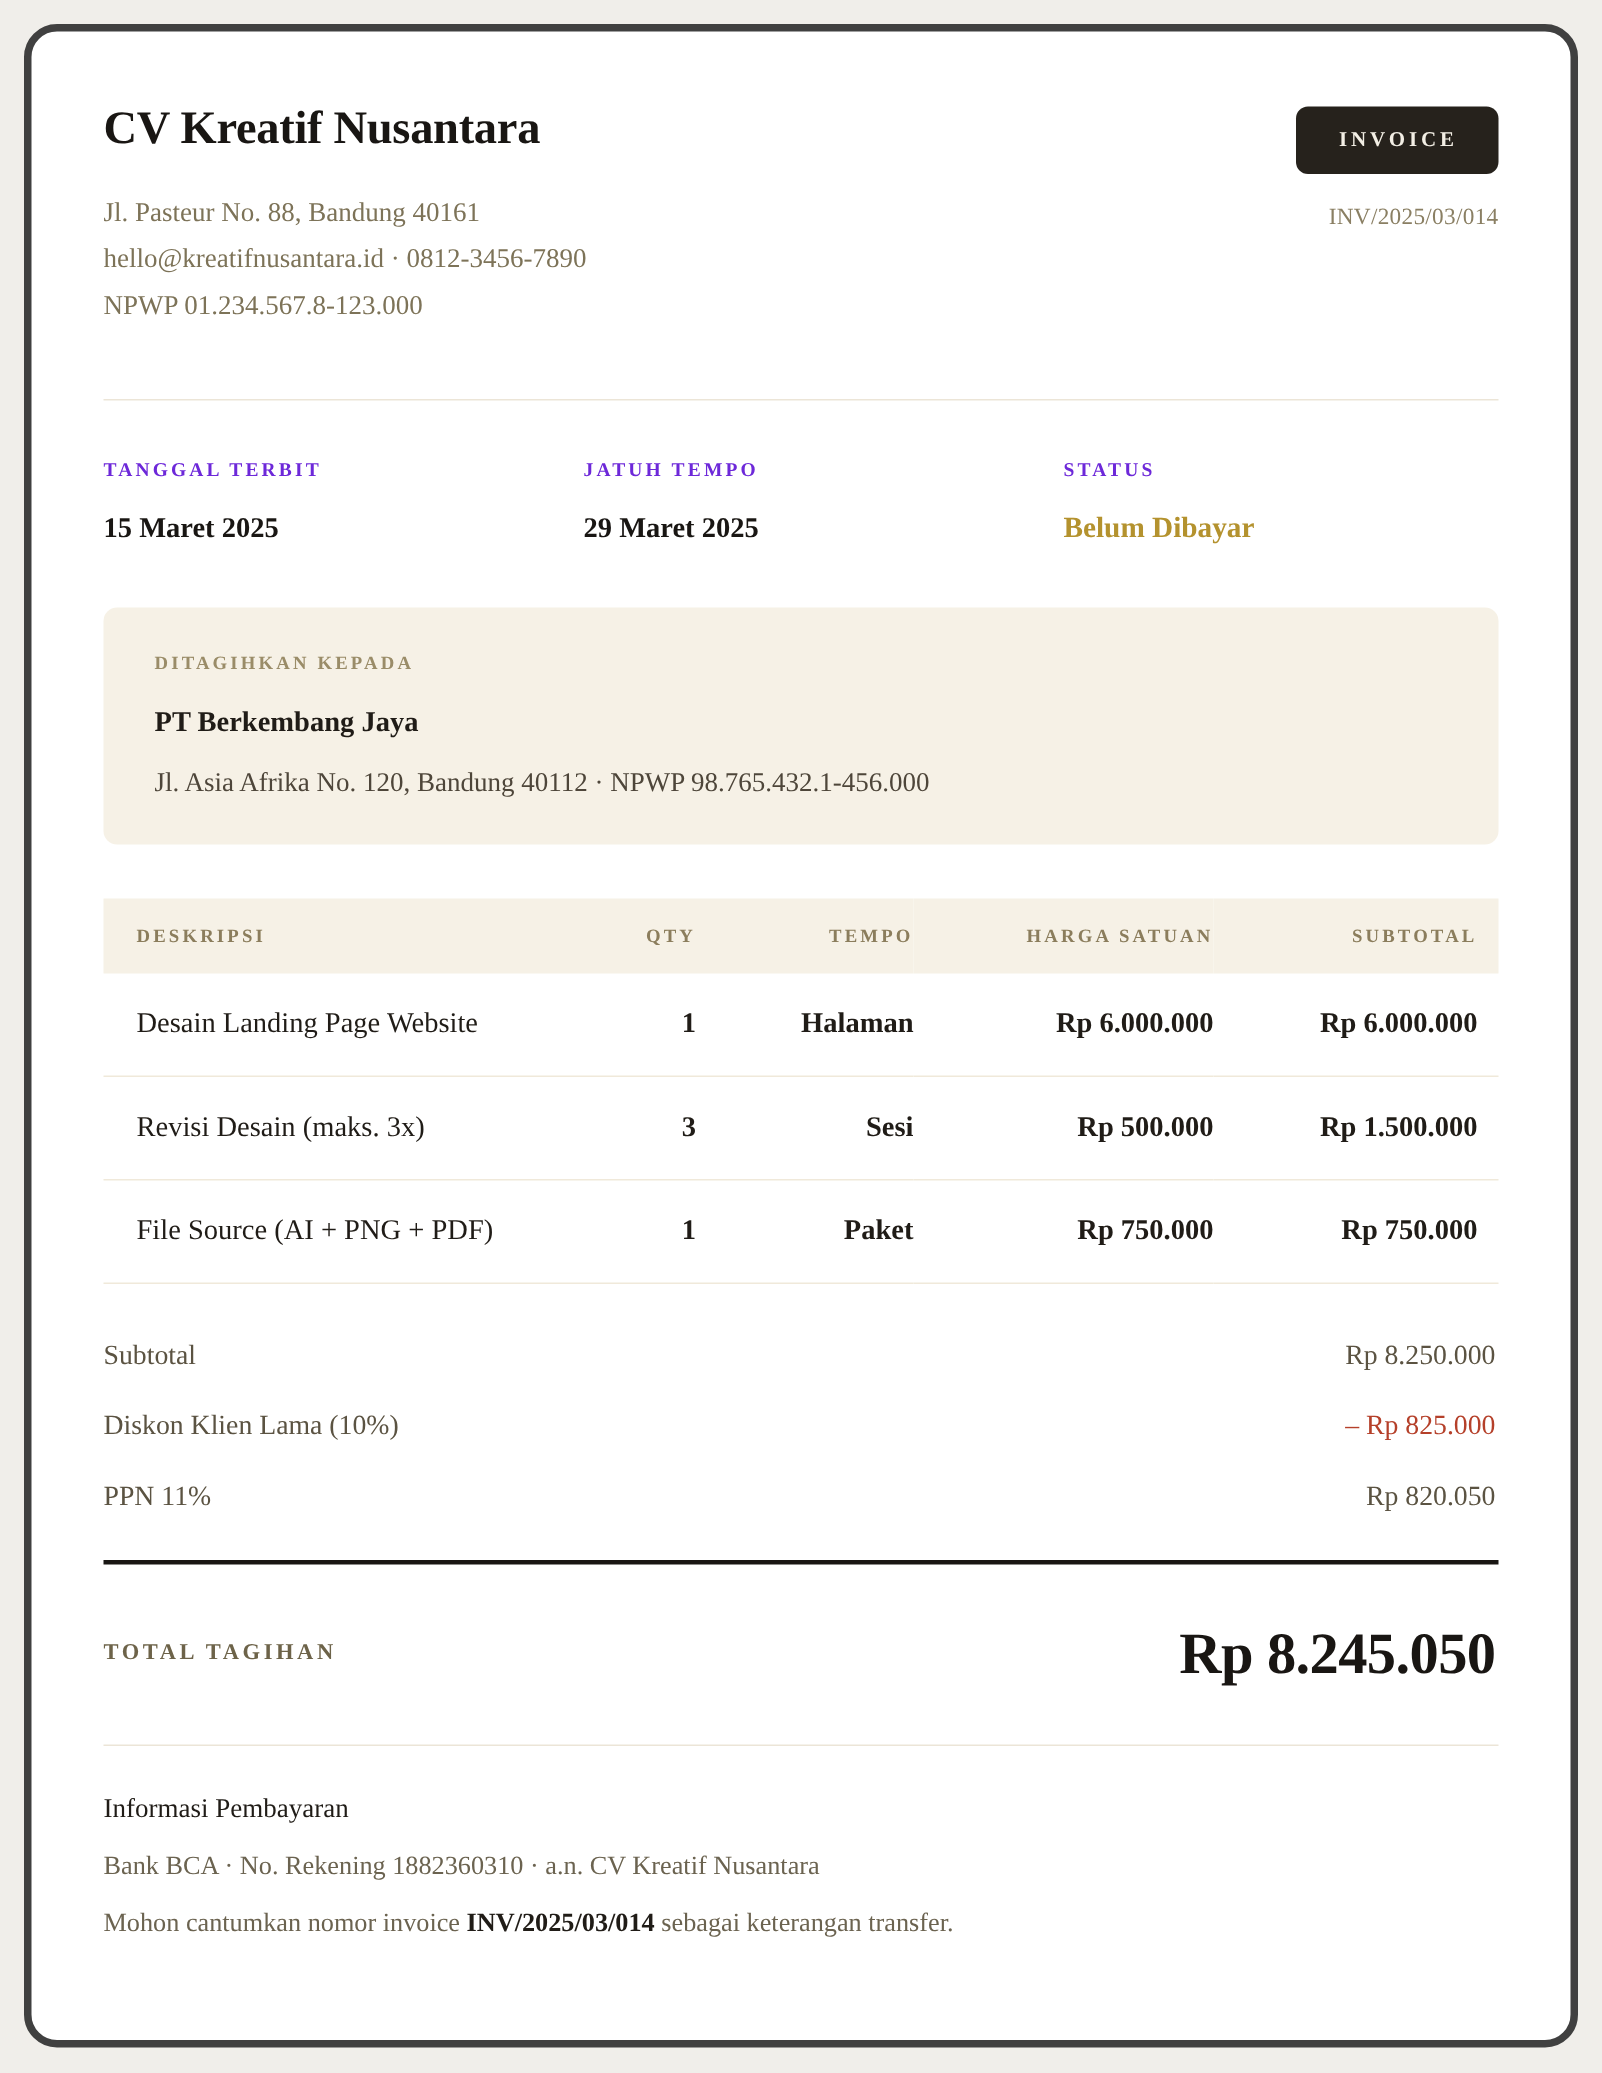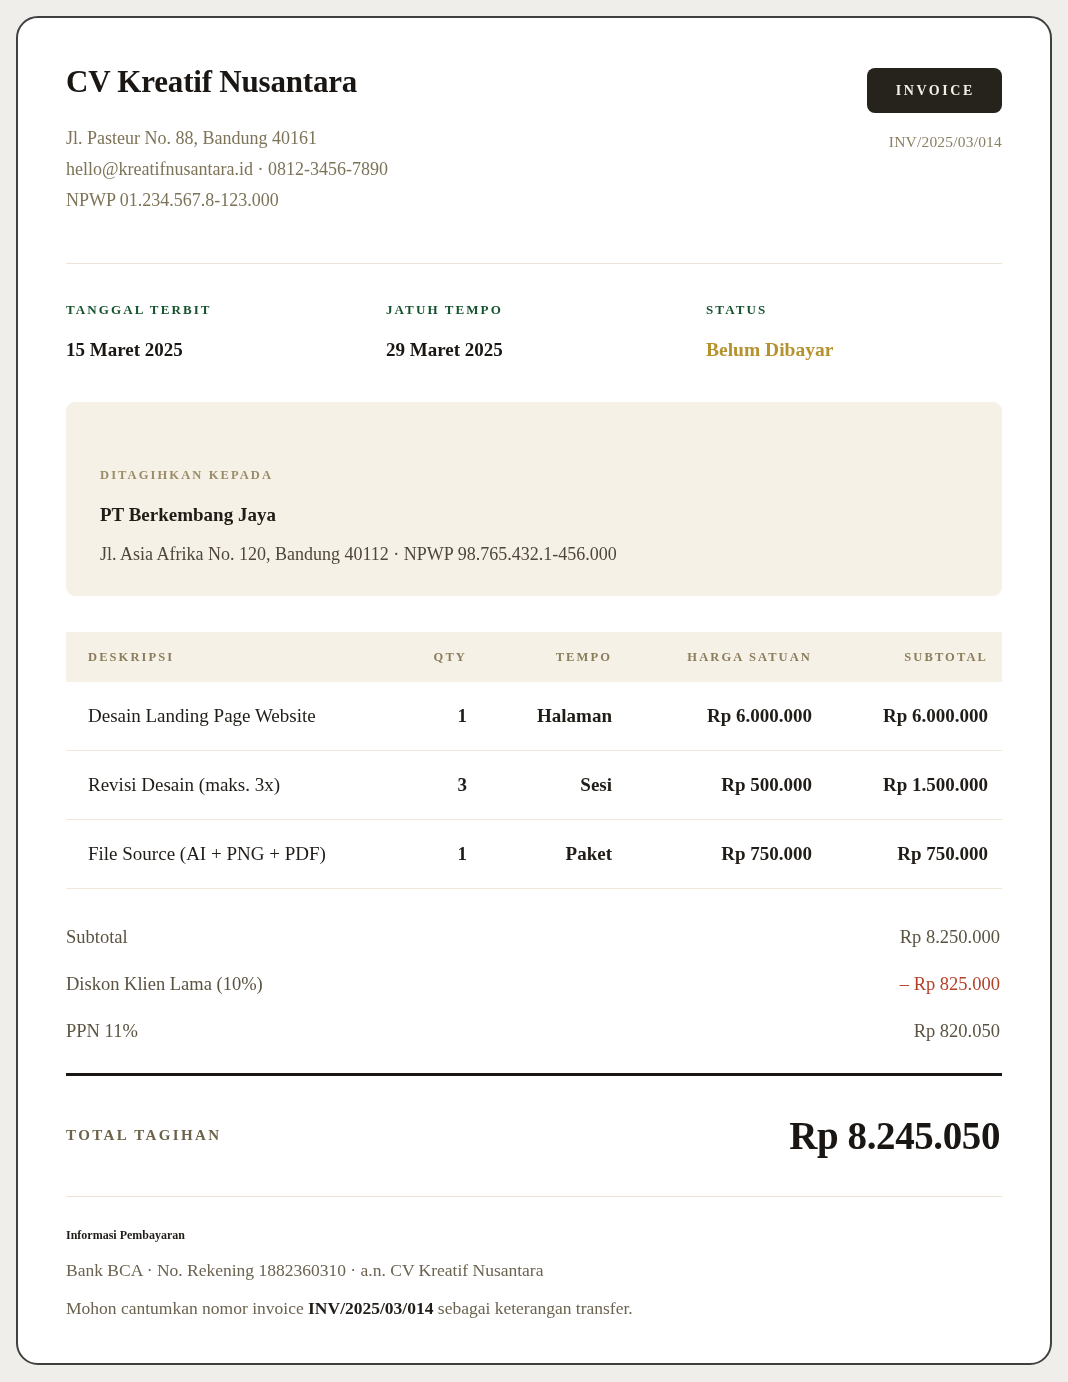--- a/index.html
+++ b/index.html
@@ -14,21 +14,21 @@
   .page {
     width: 1068px;
     height: 1382px;
     padding: 16px 16px 17px 16px;
   }
 
   .card {
     width: 1036px;
     height: 1349px;
     background: #ffffff;
-    border: 2px solid #404040;
+    border: 5px solid #404040;
     border-radius: 22px;
     padding: 46px 48px 0 48px;
     position: relative;
     overflow: hidden;
   }
 
   
   .header {
     display: flex;
     justify-content: space-between;
@@ -94,21 +94,21 @@
     display: flex;
     padding: 38px 0 0 0;
   }
   .meta-col { flex: 0 0 320px; }
   .meta-col.status { flex: 1 1 auto; }
 
   .meta-label {
     font-size: 13px;
     font-weight: bold;
     letter-spacing: 2.1px;
-    color: #14532d;
+    color: #6d28d9;
   }
 
   .meta-value {
     margin-top: 21px;
     font-size: 19px;
     font-weight: bold;
     color: #191613;
   }
   .meta-value.gold {
     color: #b4922e;
@@ -120,21 +120,20 @@
     margin-top: 41px;
     background: #f6f1e6;
     border-radius: 9px;
     padding: 30px 34px 31px 34px;
   }
   .billto-label {
     font-size: 12.5px;
     font-weight: bold;
     letter-spacing: 2.1px;
     color: #9a8c68;
-    margin-top: 36px;
   }
   .billto-name {
     margin-top: 21px;
     font-size: 19px;
     font-weight: bold;
     color: #201c17;
   }
   .billto-addr {
     margin-top: 18px;
     font-size: 18px;
@@ -218,22 +217,22 @@
   .grand-value {
     font-size: 39px;
     font-weight: bold;
     color: #191613;
     letter-spacing: -0.4px;
   }
 
   
   .footer { padding-top: 31px; }
   .footer-title {
-    font-size: 12px;
-    font-weight: bold;
+    font-size: 18px;
+    font-weight: normal;
     color: #201c17;
   }
   .footer-line {
     margin-top: 17px;
     font-size: 17.5px;
     color: #6b6350;
   }
   .footer-line b { color: #201c17; font-weight: bold; }
 </style>
 </head>

